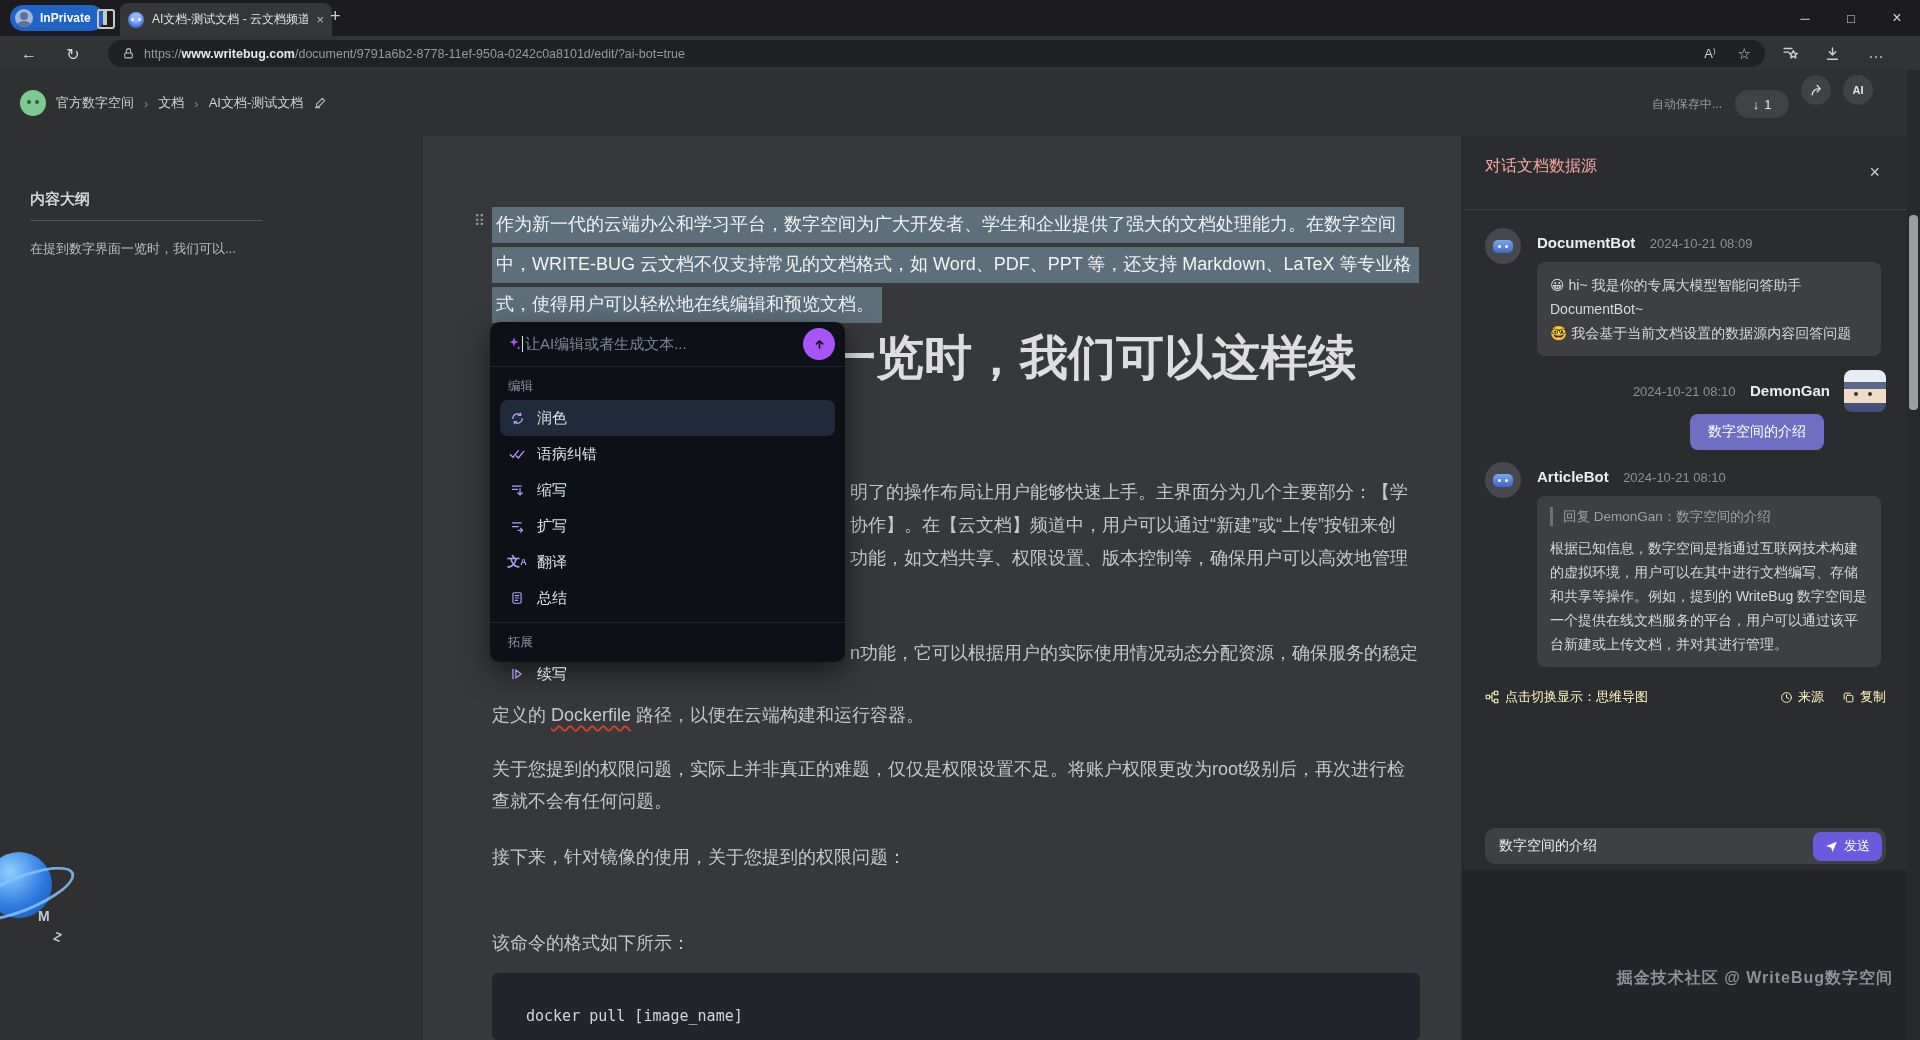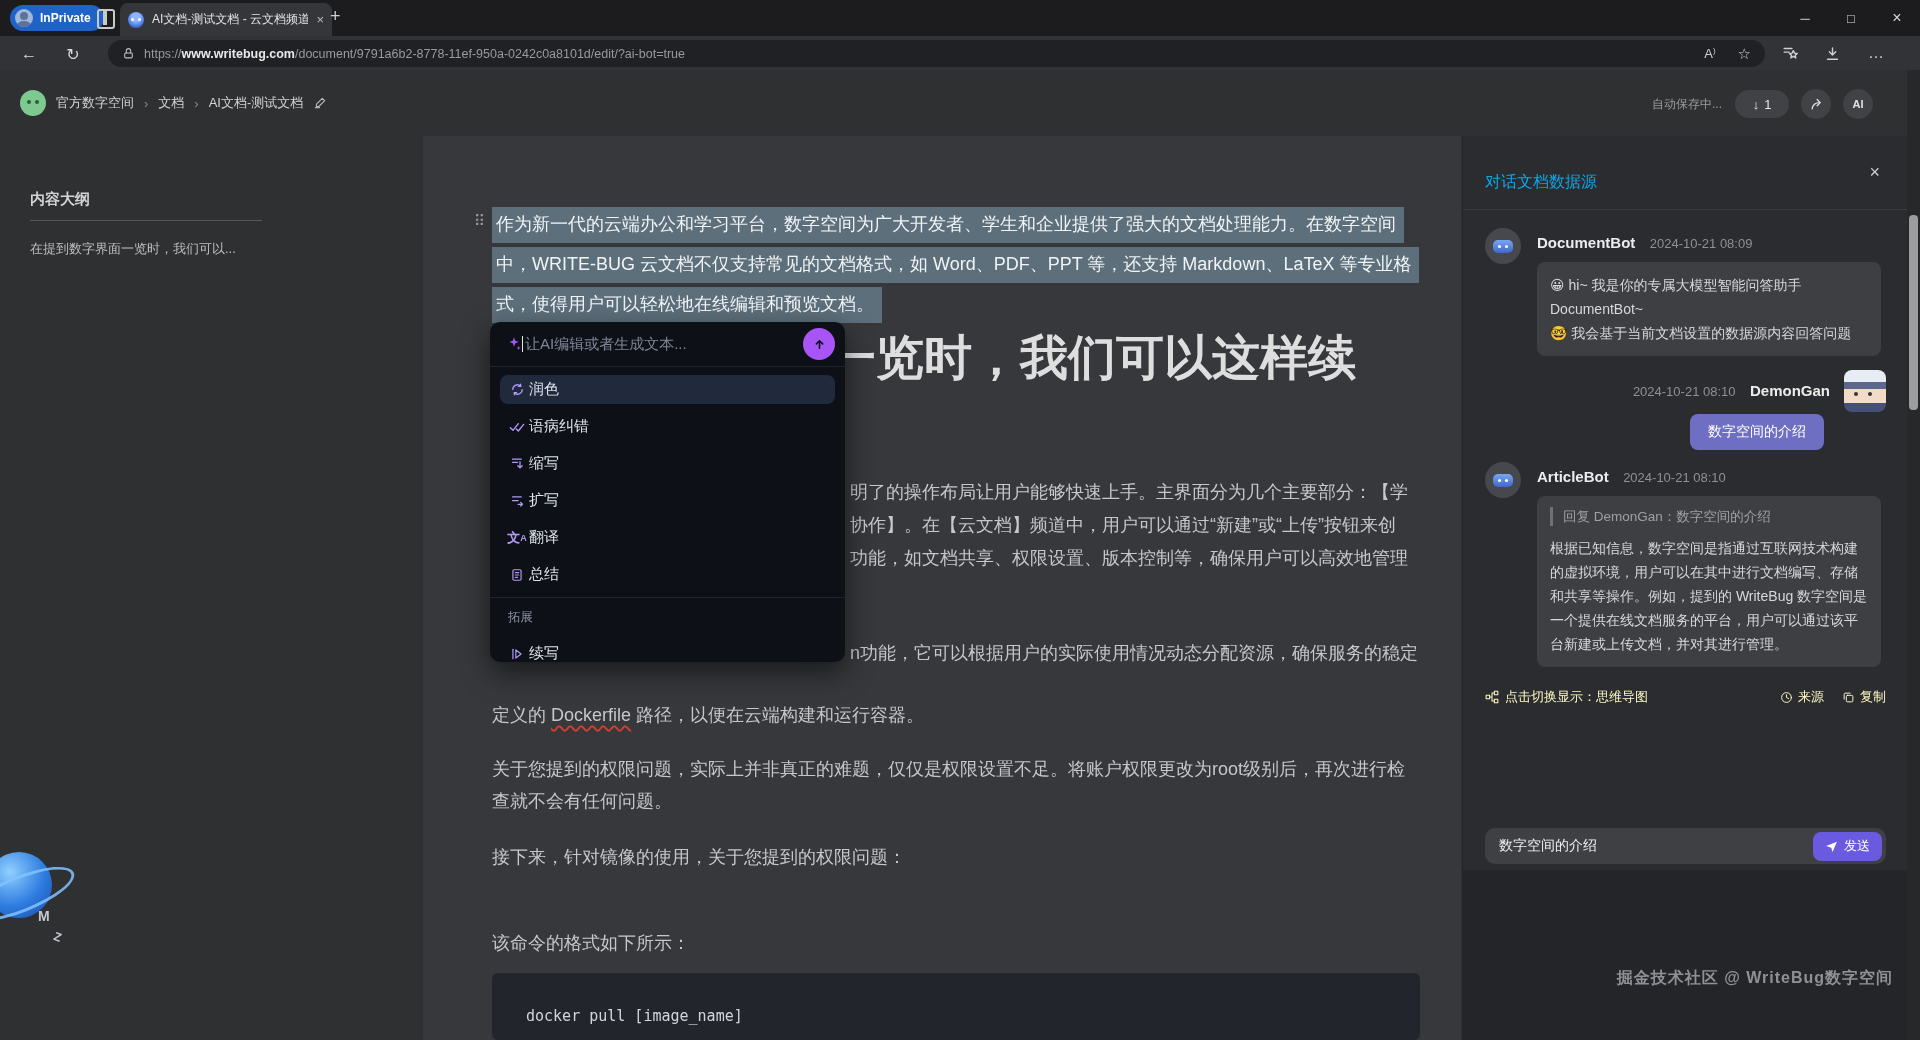--- a/index.html
+++ b/index.html
@@ -37,21 +37,21 @@
 
   
   .siteheader{position:absolute;left:0;top:70px;right:13px;height:66px;background:#2f3032}
   .crumbs{position:absolute;left:20px;top:20px;display:flex;align-items:center;gap:10px;font-size:13px;color:#d2d2d2}
   .space-avatar{width:26px;height:26px;border-radius:50%;background:#7ec98f;position:relative}
   .space-avatar i{position:absolute;left:7px;top:10px;width:4px;height:4px;border-radius:50%;background:#2f5b3a;box-shadow:8px 0 0 #2f5b3a}
   .crumb-sep{color:#8a8a8a}
   .autosave{position:absolute;right:185px;top:26px;font-size:12px;color:#9a9a9a}
   .hd-pill{position:absolute;right:118px;top:20px;width:54px;height:28px;border-radius:14px;background:#404246;
     color:#e6e6e6;display:flex;align-items:center;justify-content:center;gap:5px;font-size:13px}
-  .hd-circle{position:absolute;top:19px;width:30px;height:30px;border-radius:50%;background:#404246;color:#e2e2e2;
+  .hd-circle{position:absolute;top:5px;width:30px;height:30px;border-radius:50%;background:#404246;color:#e2e2e2;
     display:flex;align-items:center;justify-content:center;font-size:11px;font-weight:bold}
 
   
   .outline-title{position:absolute;left:30px;top:190px;font-size:15px;font-weight:bold;color:#d2d2d2}
   .outline-div{position:absolute;left:30px;top:220px;width:232px;height:1px;background:#57585c}
   .outline-item{position:absolute;left:30px;top:240px;font-size:13px;color:#bfbfbf;white-space:nowrap}
 
   
   .canvas{position:absolute;left:423px;top:136px;width:1038px;height:904px;background:#37383b}
   .handle{position:absolute;left:474px;top:212px;font-size:15px;color:#9a9a9a;letter-spacing:-2px}
@@ -65,28 +65,28 @@
   .codeblock span{position:absolute;left:34px;top:34px;font-family:"DejaVu Sans Mono","Liberation Mono",monospace;font-size:15px;color:#d2d6db}
 
   
   .menu{position:absolute;left:490px;top:322px;width:355px;height:340px;background:#0d1117;border-radius:10px;
     box-shadow:0 10px 28px rgba(0,0,0,.55);z-index:30;color:#dfe3ea}
   .menu-input{height:44px;display:flex;align-items:center;padding:0 10px 0 16px;border-bottom:1px solid #1f2430}
   .menu-input .ph{font-size:15px;color:#7d8696;flex:1}
   .caret{width:1px;height:16px;background:#e8e8e8;display:inline-block;vertical-align:-3px;margin-right:2px}
   .submit{width:32px;height:32px;border-radius:50%;background:#a855f7;color:#0d1117;display:flex;align-items:center;justify-content:center}
   .m-label{font-size:12.5px;color:#8b93a3;padding:11px 18px 5px}
-  .m-item{height:29px;margin:8px 10px;padding-left:9px;display:flex;align-items:center;gap:4px;font-size:15px;border-radius:8px}
+  .m-item{height:36px;margin:0 10px;padding-left:9px;display:flex;align-items:center;gap:12px;font-size:15px;border-radius:8px}
   .m-item.sel{background:#212a3c}
   .m-item .mi{color:#b49af7;width:16px;height:16px;display:flex;align-items:center;justify-content:center;font-size:13px;font-weight:bold}
   .m-div{border-top:1px solid #1f2430;margin-top:6px}
 
   
   .panel{position:absolute;left:1462px;top:136px;width:445px;height:734px;background:#2b2c2f;border-left:1px solid #242527}
-  .panel-title{position:absolute;left:22px;top:36px;font-size:16px;color:#0ea5e9}
+  .panel-title{position:absolute;left:22px;top:20px;font-size:16px;color:#fca5a5}
   .panel-close{position:absolute;right:28px;top:26px;font-size:18px;color:#cfcfcf}
   .panel-div{position:absolute;left:0;top:73px;width:100%;height:1px;background:#3a3b3e}
   .bot-avatar{position:absolute;width:36px;height:36px;border-radius:50%;background:#46484d;overflow:hidden}
   .bot-avatar .bh{position:absolute;left:8px;top:12px;width:20px;height:13px;border-radius:5px;background:linear-gradient(#79a7f2,#3f66c9)}
   .bot-avatar .be{position:absolute;left:13px;top:17px;width:3px;height:3px;border-radius:50%;background:#fff;box-shadow:7px 0 0 #fff}
   .msg-name{font-size:15px;font-weight:bold;color:#ececec}
   .msg-time{font-size:13px;color:#8f9094}
   .bubble{background:#3e3f42;border-radius:8px;color:#d8d8d8;font-size:14px;line-height:24px;padding:11px 13px}
   .user-bubble{position:absolute;right:84px;top:278px;background:#6e6ec2;color:#fff;font-size:14px;border-radius:8px;padding:9px 18px}
   .user-avatar{position:absolute;right:22px;top:234px;width:42px;height:42px;border-radius:8px;overflow:hidden;
@@ -244,20 +244,21 @@
             <path d="M19 15l.9 2.1L22 18l-2.1.9L19 21l-.9-2.1L16 18l2.1-.9z"></path>
           </svg>
       </span>
       <span class="ph"><span class="caret"></span><span>让AI编辑或者生成文本...</span></span>
       <span class="submit">
         <svg class="ic" width="15" height="15" viewBox="0 0 24 24" style="stroke-width:2.6">
             <path d="M12 18V6m0 0l-5 5m5-5l5 5"></path>
           </svg>
       </span>
     </div>
+    <div class="m-label">编辑</div>
     <div class="m-item sel">
       <span class="mi">
         <svg class="ic" width="15" height="15" viewBox="0 0 24 24">
             <path d="M4.5 12a7.5 7.5 0 0 1 12.8-5.3M19.5 12a7.5 7.5 0 0 1-12.8 5.3"></path>
             <path d="M17 3.5v3.6h-3.6M7 20.5v-3.6h3.6"></path>
           </svg>
       </span>
       <span>润色</span>
     </div>
     <div class="m-item">

